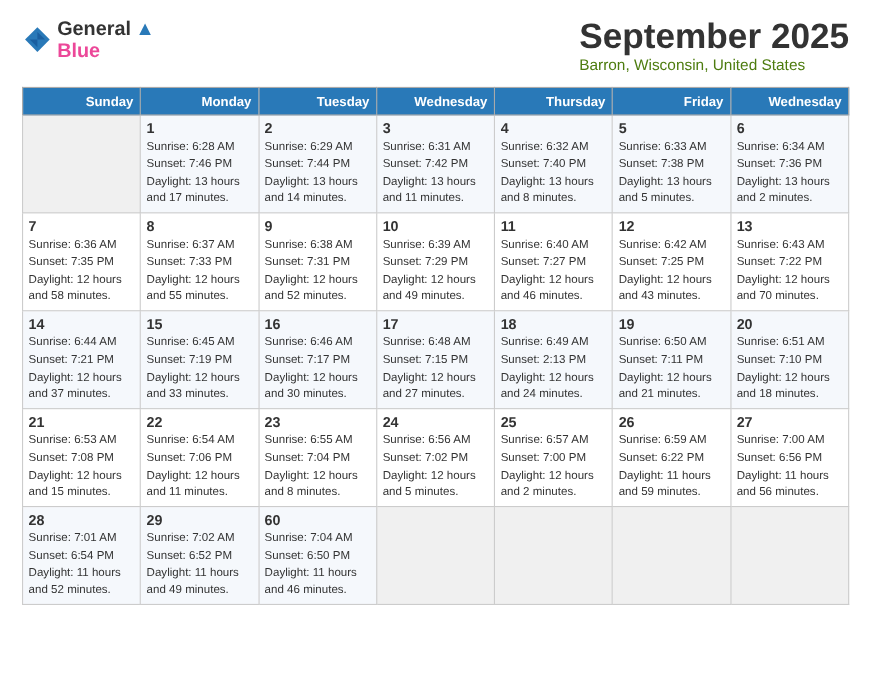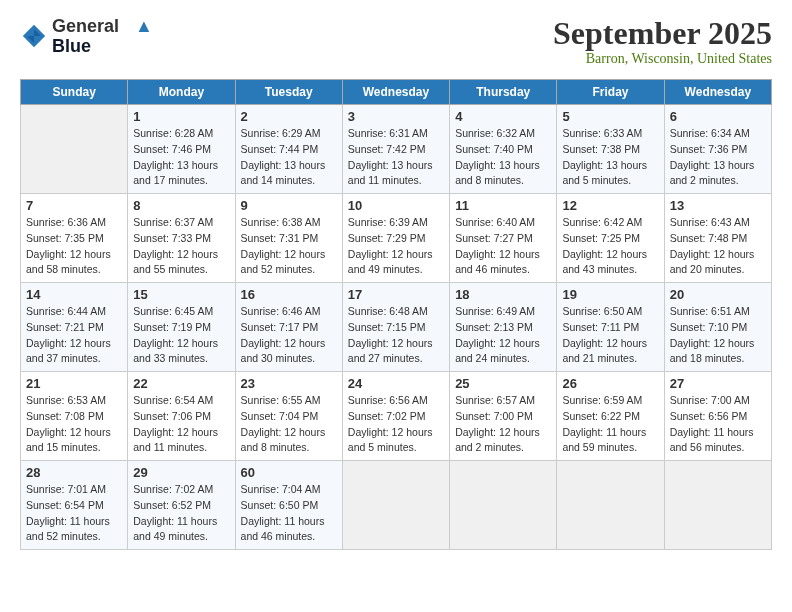--- a/index.html
+++ b/index.html
@@ -23,30 +23,29 @@
     }
     .logo-text-general {
       font-size: 18px;
       font-weight: bold;
       color: #333;
       line-height: 1;
     }
     .logo-text-blue {
       font-size: 18px;
       font-weight: bold;
-      color: #0f172a;
+      color: #ec4899;
       line-height: 1;
     }
     .logo-icon {
       width: 28px;
       height: 28px;
     }
     .title-block {
-      text-align: right;
-      font-family: Liberation Serif, serif;
+      text-align: left;
     }
     .month-title {
       font-size: 32px;
       font-weight: bold;
       color: #333;
       line-height: 1.1;
     }
     .location-title {
       font-size: 14px;
       color: #4d7c0f;
@@ -54,21 +53,21 @@
     table {
       width: 100%;
       border-collapse: collapse;
       table-layout: fixed;
     }
     thead tr th {
       background-color: #2979b8;
       color: #fff;
       font-size: 12px;
       font-weight: bold;
-      text-align: center;
+      text-align: right;
       padding: 5px 6px;
       border: 1px solid #aaa;
     }
     tbody tr td {
       vertical-align: top;
       border: 1px solid #ccc;
       padding: 4px 5px;
       font-size: 10.5px;
       color: #333;
       height: 82px;
@@ -95,21 +94,21 @@
 <body>
 
 <div class="header">
   <div class="logo">
     <svg class="logo-icon" viewBox="0 0 40 40">
       <polygon points="20,4 36,20 20,36 4,20" fill="#2979b8"></polygon>
       <polygon points="20,10 30,20 20,20" fill="#1a5fa0"></polygon>
       <polygon points="10,20 20,20 20,30" fill="#1a5fa0"></polygon>
     </svg>
     <div>
-      <div style="display:flex; align-items:baseline; gap:16px;">
+      <div style="display:flex; align-items:baseline; gap:4px;">
         <span class="logo-text-general">General</span>
         <span style="color:#2979b8;font-size:18px;font-weight:bold;">▲</span>
       </div>
       <div class="logo-text-blue">Blue</div>
     </div>
   </div>
   <div class="title-block">
     <div class="month-title">September 2025</div>
     <div class="location-title">Barron, Wisconsin, United States</div>
   </div>
@@ -225,22 +224,22 @@
         <div class="day-info">
           <div>Sunrise: 6:42 AM</div>
           <div>Sunset: 7:25 PM</div>
           <div>Daylight: 12 hours and 43 minutes.</div>
         </div>
         </td>
         <td>
           <div class="day-num">13</div>
         <div class="day-info">
           <div>Sunrise: 6:43 AM</div>
-          <div>Sunset: 7:48 PM</div>
-          <div>Daylight: 12 hours and 20 minutes.</div>
+          <div>Sunset: 7:22 PM</div>
+          <div>Daylight: 12 hours and 70 minutes.</div>
         </div>
         </td>
       </tr>
       <tr>
         <td>
           <div class="day-num">14</div>
         <div class="day-info">
           <div>Sunrise: 6:44 AM</div>
           <div>Sunset: 7:21 PM</div>
           <div>Daylight: 12 hours and 37 minutes.</div>

